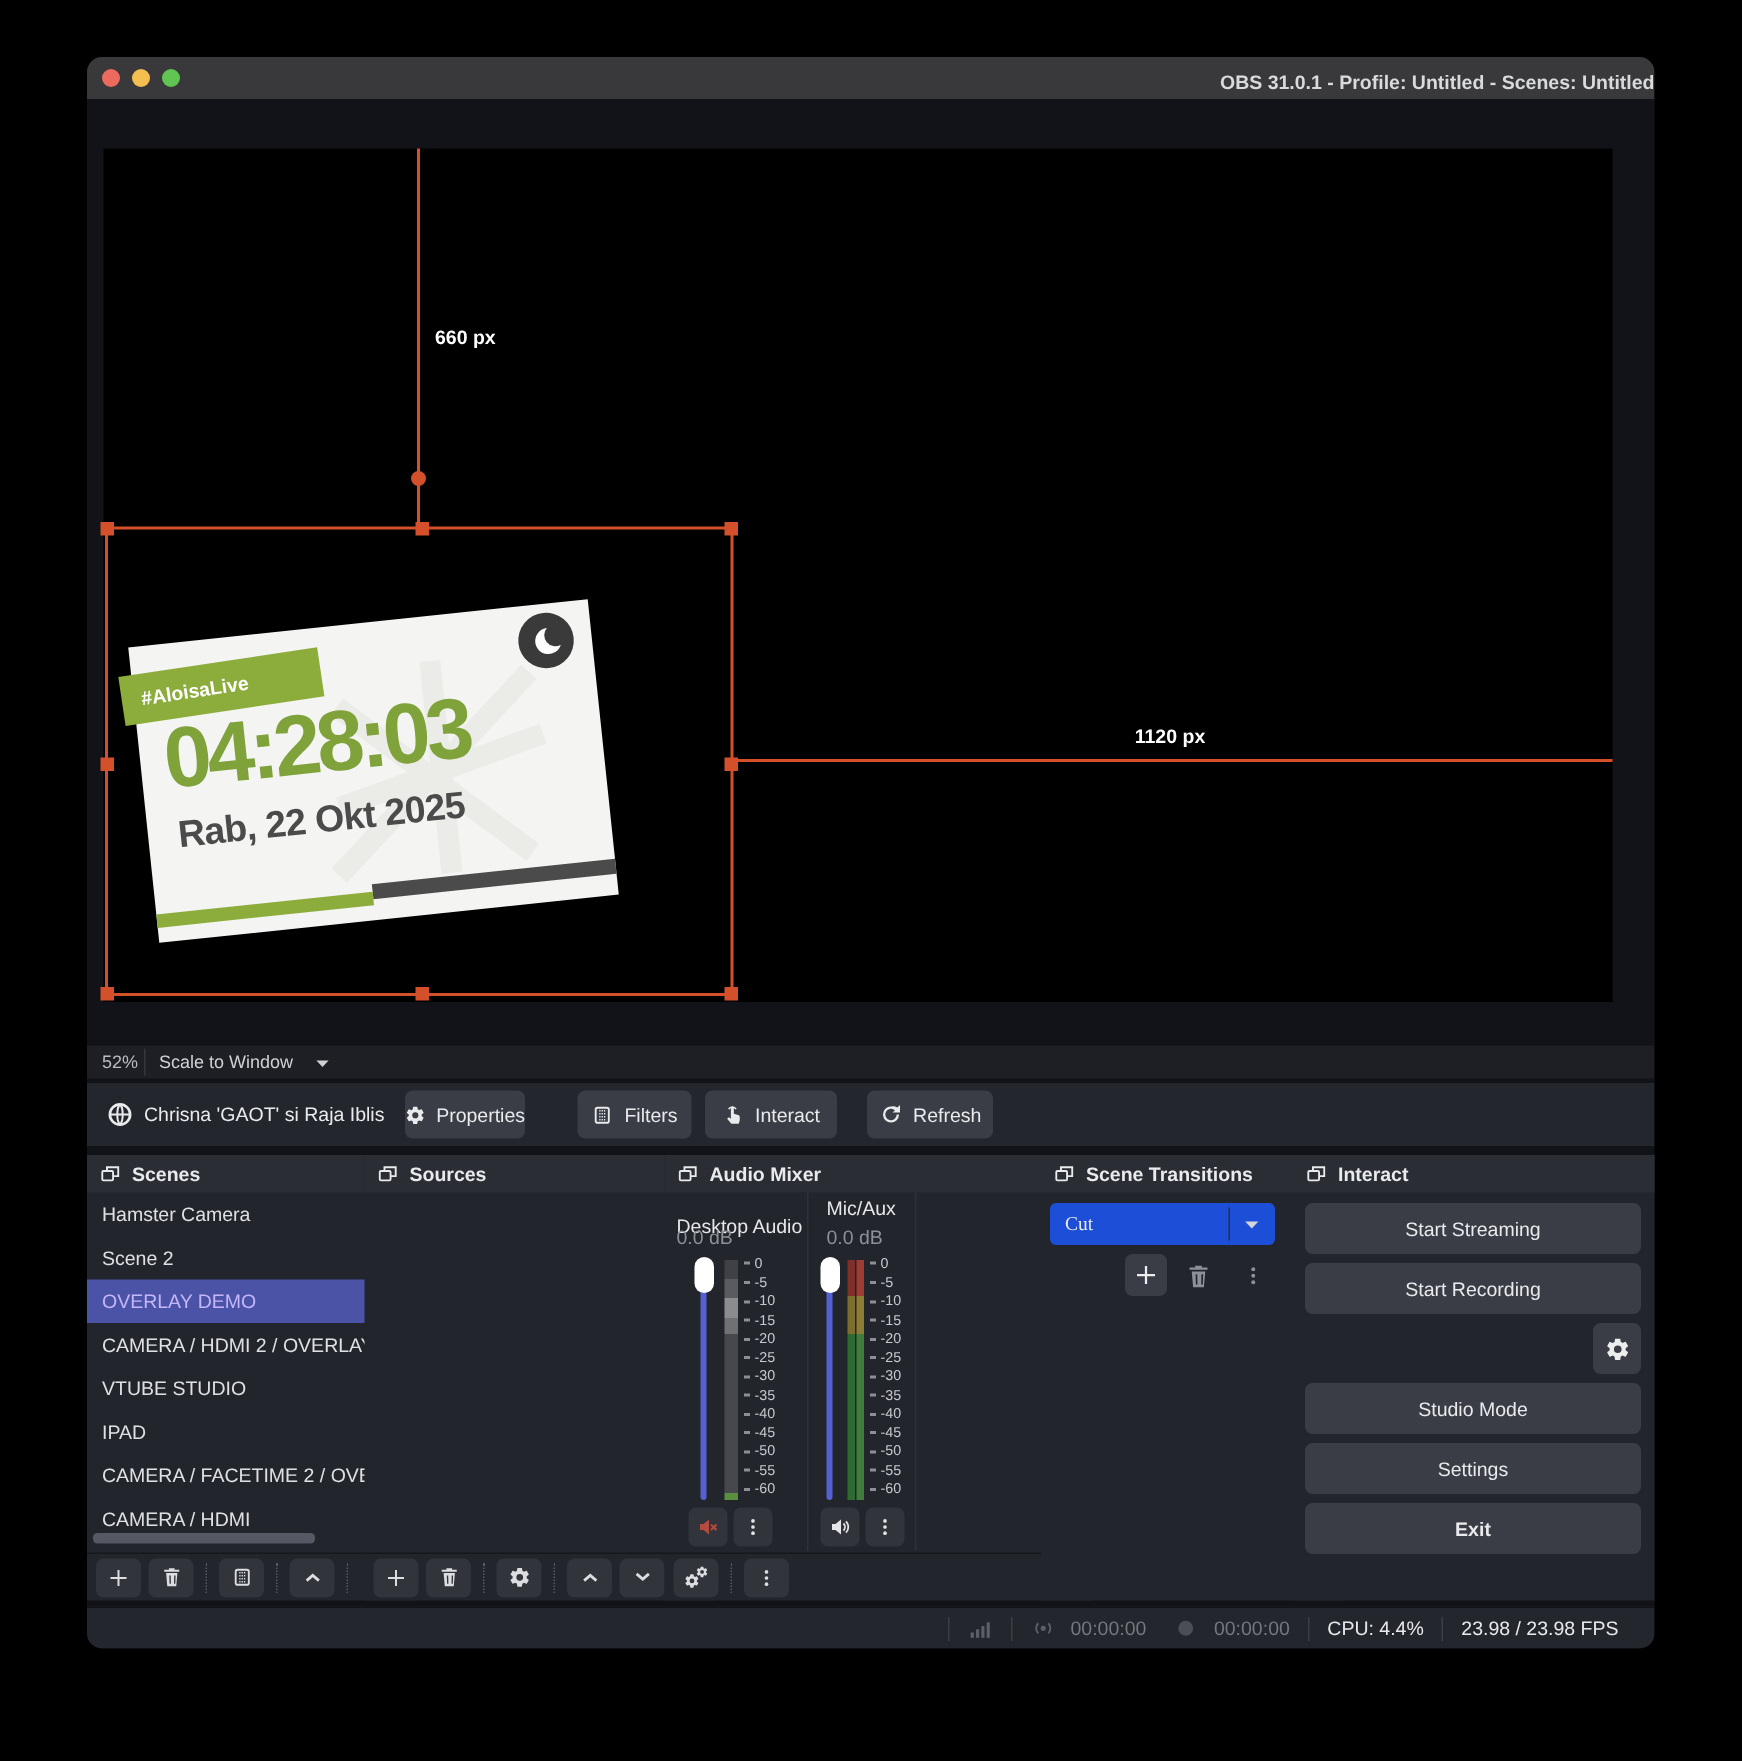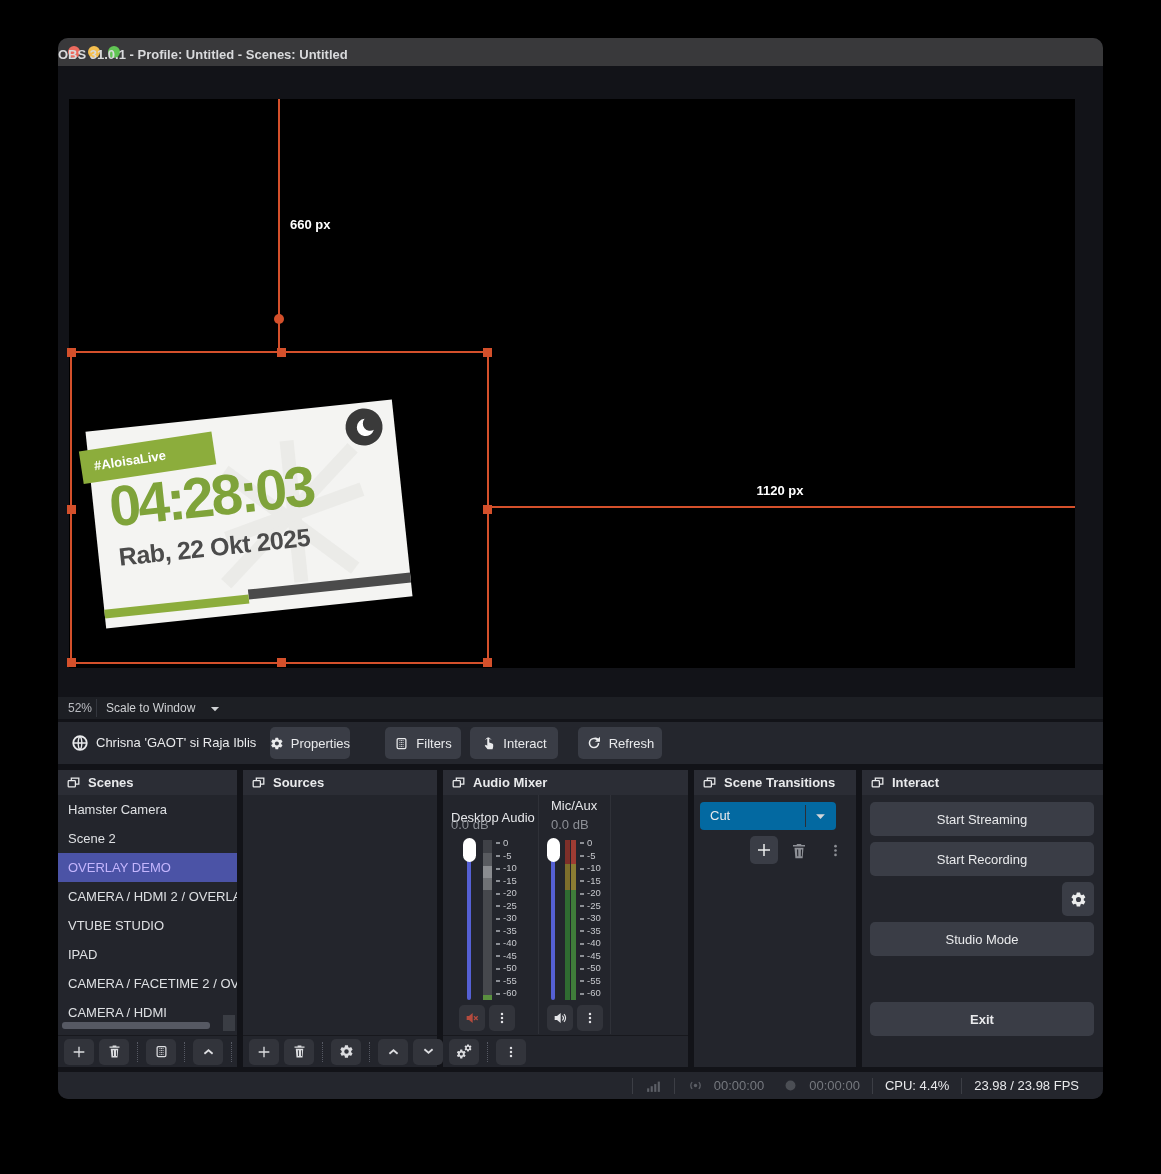--- a/index.html
+++ b/index.html
@@ -2,21 +2,21 @@
 <html><head>
 <meta charset="utf-8">
 <style>
   html,body{margin:0;padding:0;background:#000;width:1161px;height:1174px;overflow:hidden;
     font-family:"Liberation Sans",sans-serif;-webkit-font-smoothing:antialiased;}
   .abs{position:absolute;}
   #win{position:absolute;left:58px;top:38px;width:1045px;height:1061px;background:#121318;
     border-radius:10px;overflow:hidden;}
   
   #titlebar{position:absolute;left:0;top:0;right:0;height:28px;background:#39393b;}
-  #titlebar .title{position:absolute;left:0;right:0;top:3px;line-height:28px;text-align:left;
+  #titlebar .title{position:absolute;left:0;right:0;top:3px;line-height:28px;text-align:right;
     font-size:13px;font-weight:bold;color:#d9dadc;}
   .tl{position:absolute;top:8px;width:12px;height:12px;border-radius:50%;}
   
   #preview{position:absolute;left:0;top:28px;width:1045px;height:631px;background:#121318;}
   #canvas{position:absolute;left:11px;top:33px;width:1006px;height:569px;background:#000;}
   .dimline{background:#d4502b;position:absolute;}
   .dimlabel{position:absolute;color:#fff;font-size:13px;font-weight:bold;}
   #selbox{position:absolute;left:1px;top:252px;width:419px;height:313px;border:2px solid #d4502b;box-sizing:border-box;}
   .handle{position:absolute;width:9px;height:9px;background:#d4502b;}
   
@@ -30,21 +30,21 @@
   #datetxt{position:absolute;left:20px;top:114px;font-size:25px;font-weight:bold;color:#4b4b4b;letter-spacing:-0.5px;}
   .strip{position:absolute;height:9px;}
   
   #zoombar{position:absolute;left:0;top:659px;width:1045px;height:22px;background:#1d1f24;
     color:#c9cbd0;font-size:12px;}
   
   #srctoolbar{position:absolute;left:0;top:684px;width:1045px;height:42px;background:#24262d;}
   .tbbtn{position:absolute;top:5px;height:32px;background:#3a3d46;border-radius:5px;color:#e9eaec;
     font-size:13px;display:flex;align-items:center;justify-content:center;gap:7px;box-sizing:border-box;}
   
-  .dock{position:absolute;top:732px;height:297px;background:#23252c;}
+  .dock{position:absolute;top:732px;height:297px;background:#23252c;padding-left:40px;}
   .dock-header{position:absolute;left:0;top:0;right:0;height:25px;background:#2b2d35;display:flex;
     align-items:center;gap:7px;padding:0 8px;font-size:13px;font-weight:bold;color:#e9eaec;box-sizing:border-box;}
   .dock-toolbar{position:absolute;left:0;right:0;bottom:0;height:32px;border-top:1px solid #17181d;
     display:flex;align-items:center;gap:5px;padding:0 6px;box-sizing:border-box;}
   .iconbtn{width:30px;height:26px;background:#32343b;border-radius:5px;display:flex;align-items:center;
     justify-content:center;color:#dcdde0;flex:0 0 auto;}
   .vdotsep{width:0;height:20px;border-left:1px dotted #565963;margin:0 3px;flex:0 0 auto;}
   .scene-row{height:29px;line-height:29px;padding:0 10px;font-size:13px;color:#dee0e3;
     white-space:nowrap;overflow:hidden;}
   .scene-row.selected{background:#4b53a6;color:#c4b5fd;}
@@ -438,21 +438,21 @@
     </div>
   </div>
 
   <div class="dock" style="left:636px;width:162px;">
     <div class="dock-header">
       <svg class="ic" width="15" height="15">
           <use href="#i-dock"></use>
         </svg>
       <span>Scene Transitions</span>
     </div>
-    <div class="abs" style="left:6px;top:32px;width:136px;height:28px;background:#0369a1;border-radius:4px;">
+    <div class="abs" style="left:6px;top:32px;width:150px;height:28px;background:#1d4ed8;border-radius:4px;font-family:Liberation Serif, serif;">
       <span class="abs" style="left:10px;top:6px;font-size:13px;color:#e9eaec;">Cut</span>
       <span class="abs" style="right:30px;top:3px;width:1px;height:22px;background:#2c2e36;"></span>
       <svg class="abs ic" style="right:8px;top:7px;color:#d5d6d9;" width="15" height="15">
           <use href="#i-caret"></use>
         </svg>
     </div>
     <div class="abs" style="left:56px;top:66px;width:28px;height:28px;background:#3a3d46;border-radius:5px;display:flex;align-items:center;justify-content:center;color:#eceded;">
       <svg class="ic" width="18" height="18">
           <use href="#i-plus"></use>
         </svg>
@@ -473,20 +473,21 @@
       <span>Interact</span>
     </div>
     <div class="ctrlbtn" style="top:32px;">Start Streaming</div>
     <div class="ctrlbtn" style="top:72px;">Start Recording</div>
     <div class="abs" style="left:200px;top:112px;width:32px;height:34px;background:#3a3d46;border-radius:5px;display:flex;align-items:center;justify-content:center;color:#eceded;">
       <svg class="ic" width="17" height="17">
           <use href="#i-gear"></use>
         </svg>
     </div>
     <div class="ctrlbtn" style="top:152px;">Studio Mode</div>
+    <div class="ctrlbtn" style="top:192px;">Settings</div>
     <div class="ctrlbtn" style="top:232px;font-weight:bold;">Exit</div>
   </div>
 
   <div id="statusbar">
     <div class="sbdiv"></div>
     <svg class="ic" style="color:#5c5f66;" width="17" height="17">
         <use href="#i-signal"></use>
       </svg>
     <div class="sbdiv"></div>
     <svg class="ic" style="color:#5c5f66;" width="17" height="17">

